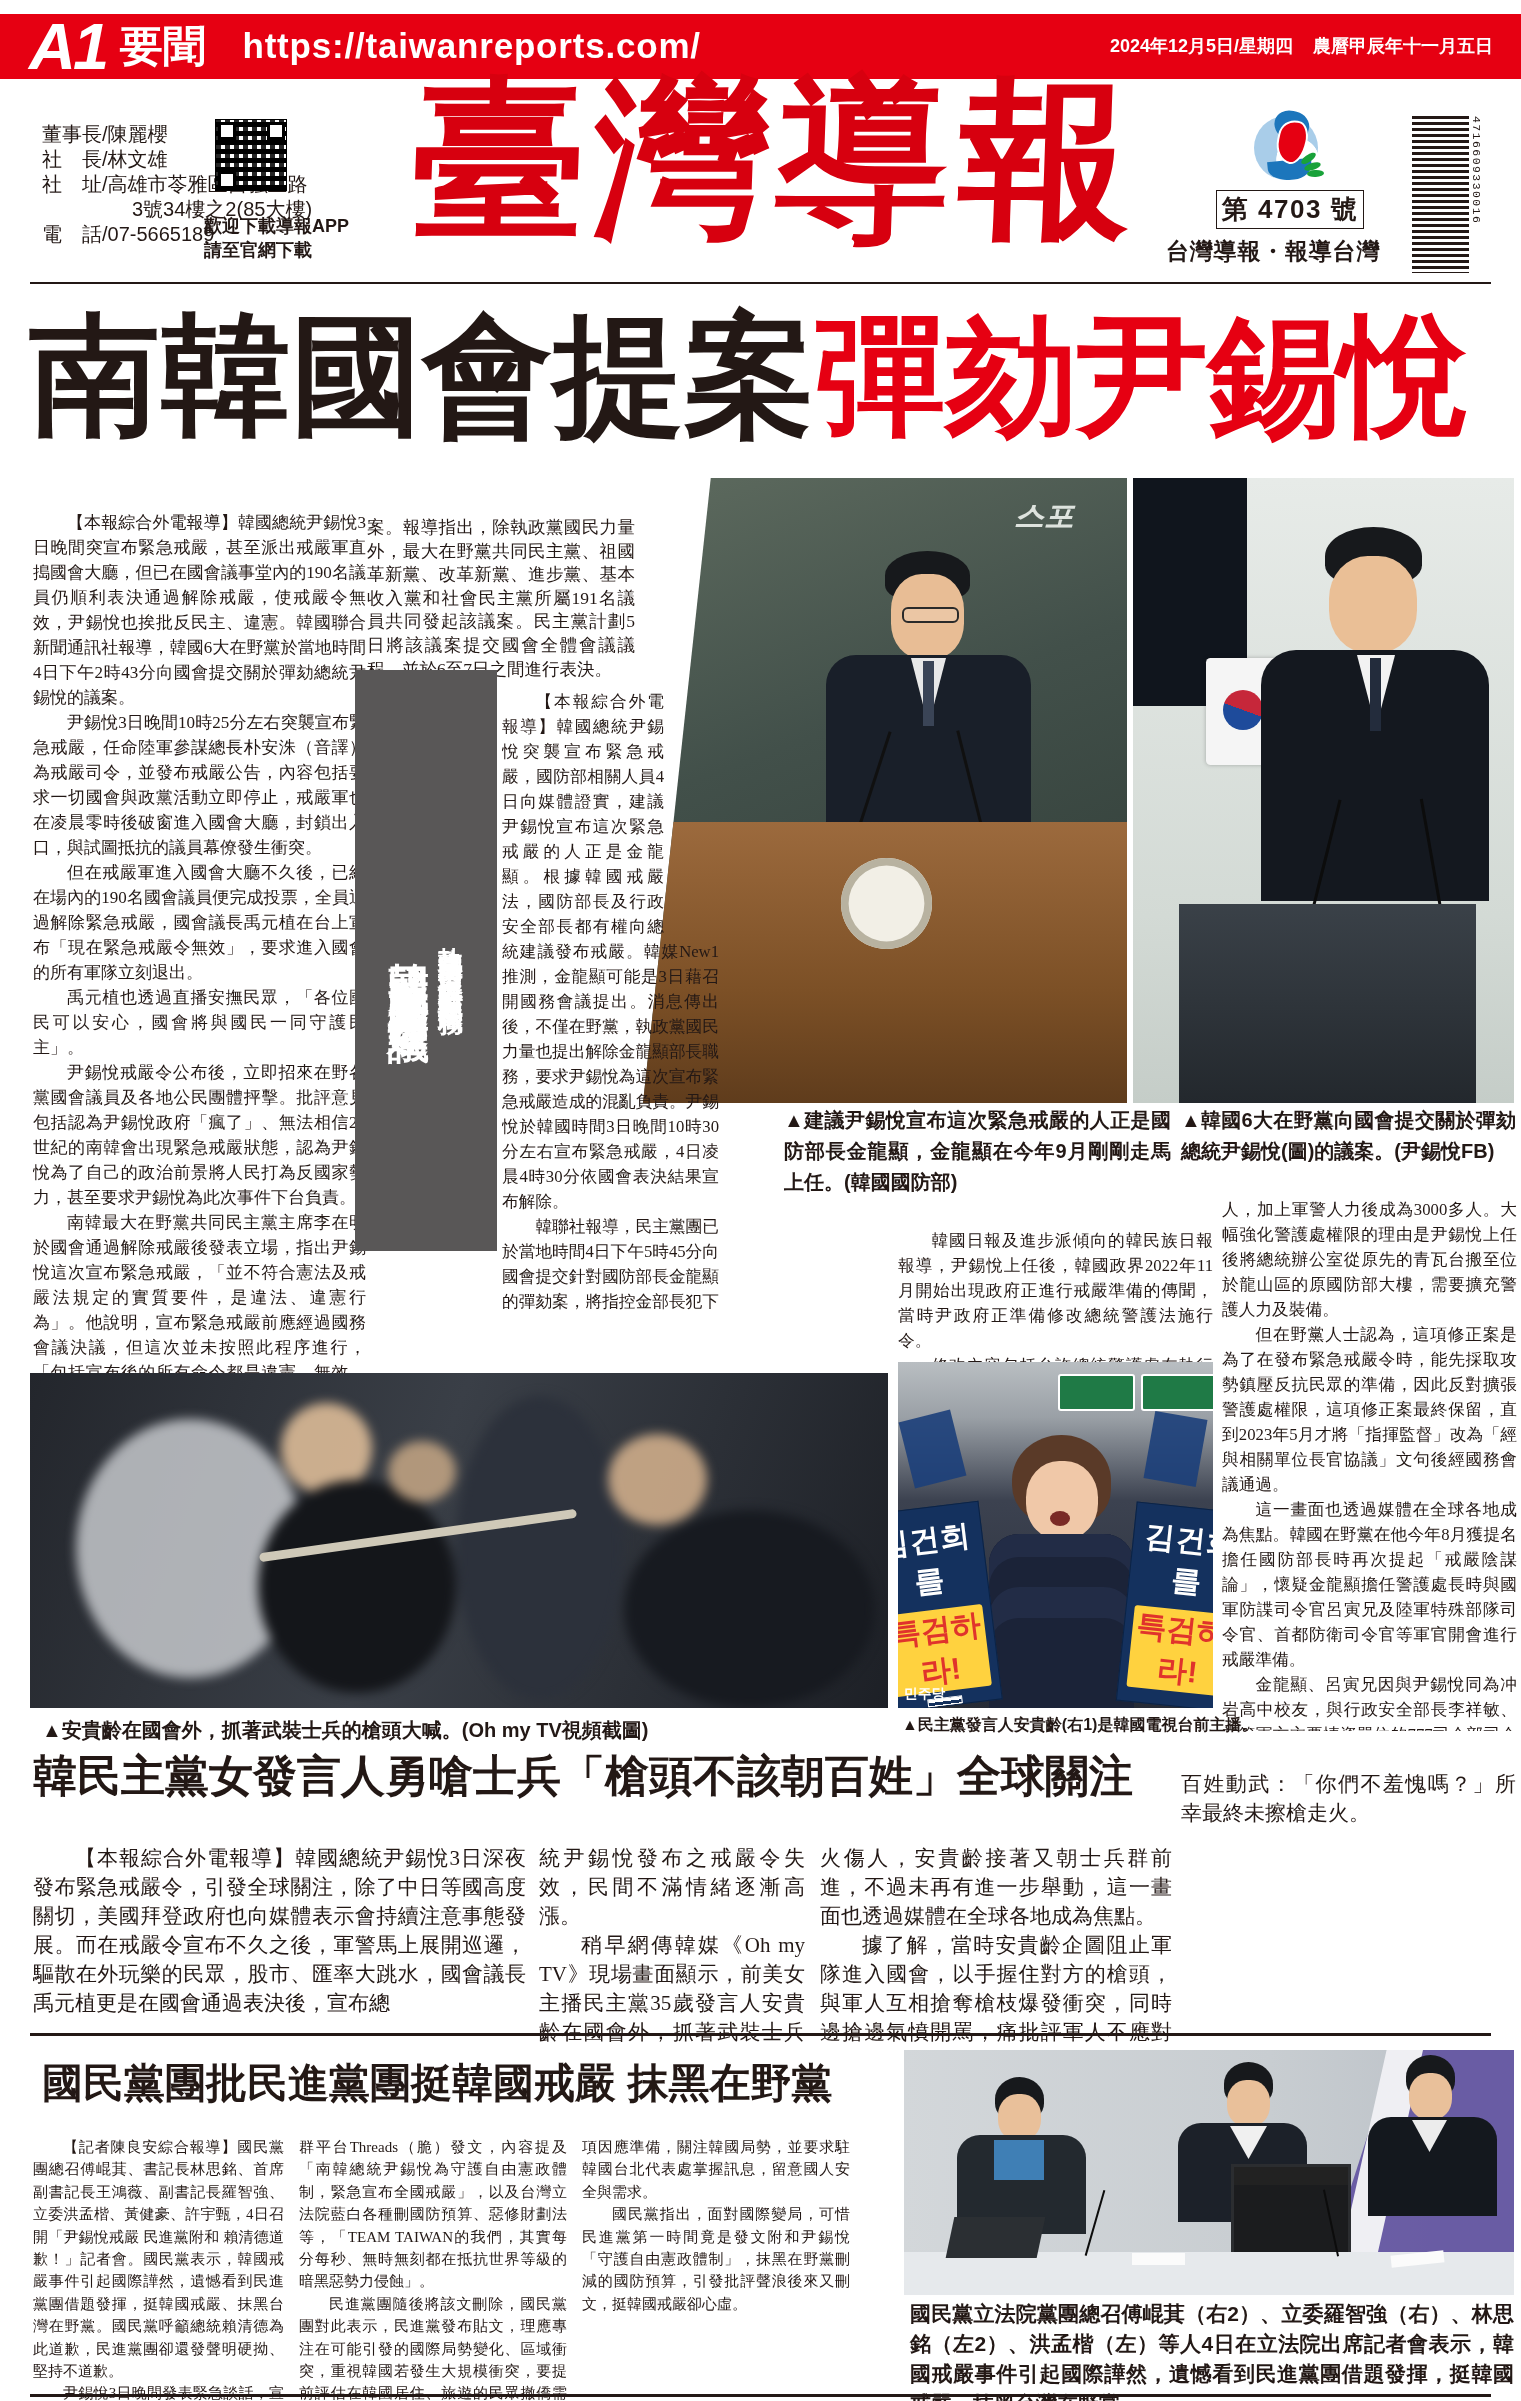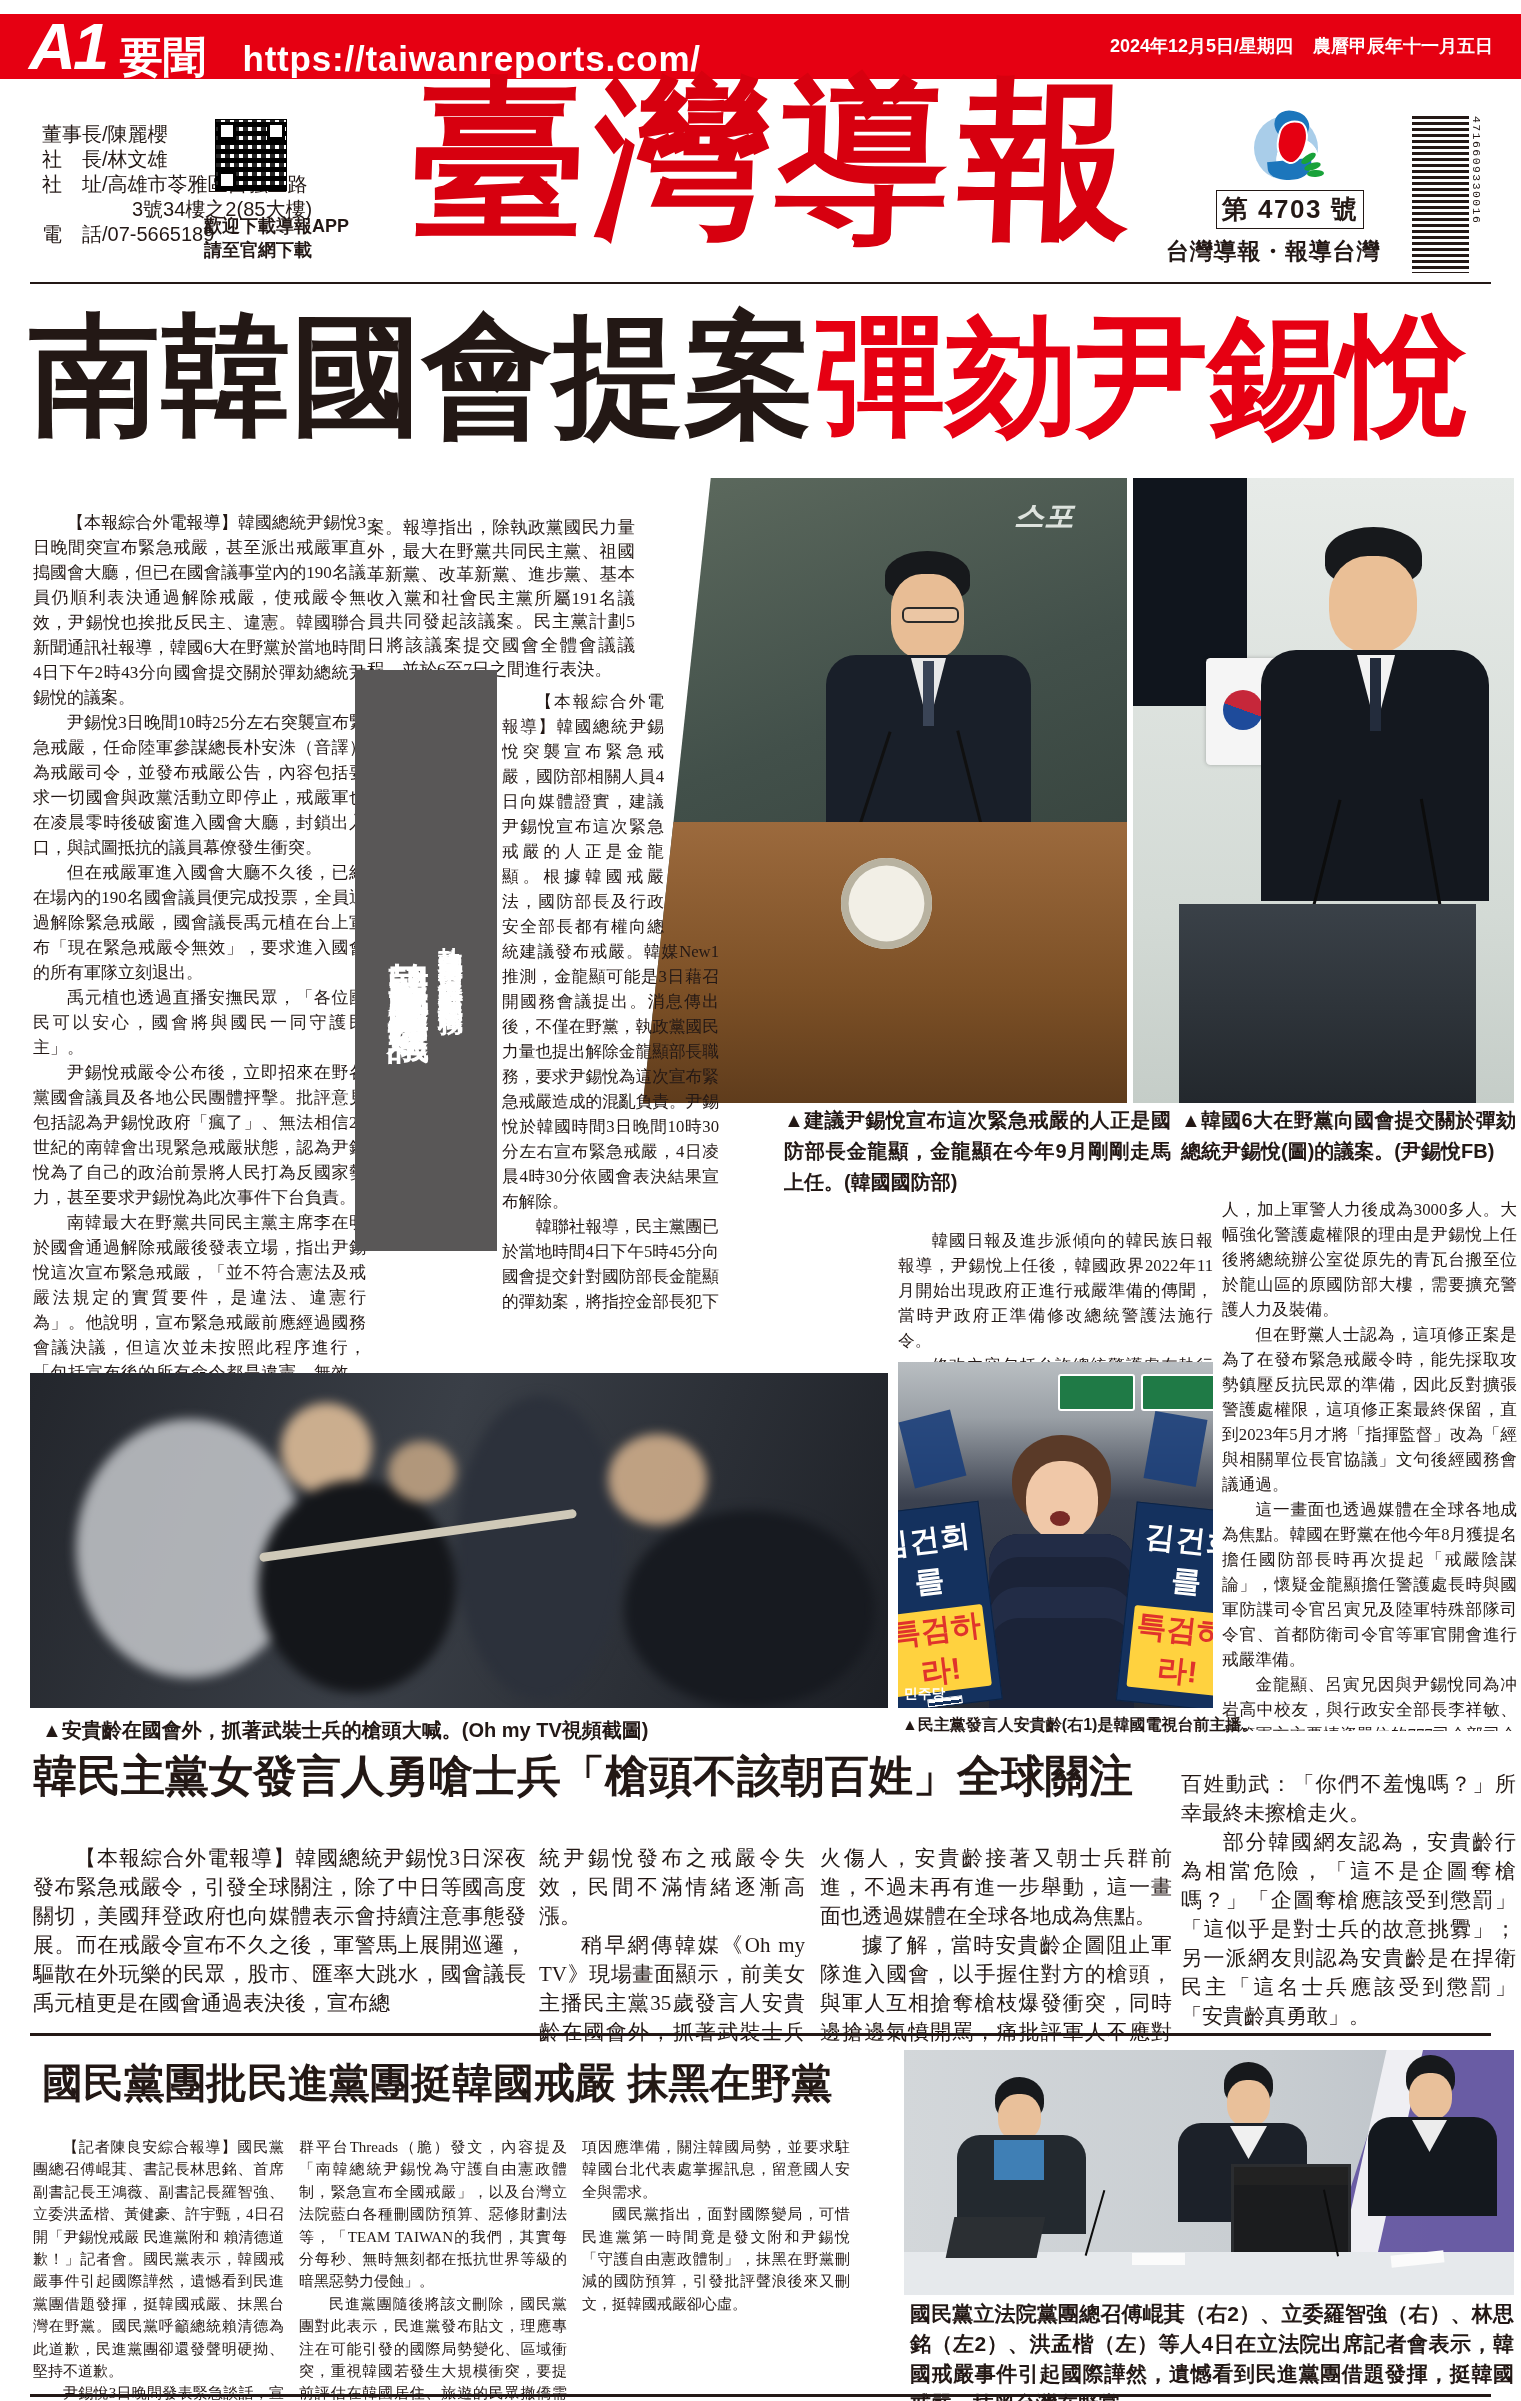--- a/index.html
+++ b/index.html
@@ -3,21 +3,21 @@
 <meta charset="utf-8">
 <style>
   html,body{margin:0;padding:0;background:#e8e8e8;}
   #page{position:relative;width:1522px;height:2401px;background:#ffffff;overflow:hidden;
         font-family:"Liberation Serif","DejaVu Serif",serif;color:#231815;}
   .abs{position:absolute;}
   
   .topbar{position:absolute;left:0;top:13.7px;width:1522px;height:65px;background:#e60012;color:#fff;
           display:flex;align-items:center;justify-content:space-between;box-sizing:border-box;padding:0 29px;
           font-family:"Liberation Sans","DejaVu Sans",sans-serif;}
-  .tb-left{display:flex;align-items:flex-end;gap:13.7px;}
+  .tb-left{display:flex;align-items:center;gap:13.7px;}
   .tb-a1{font-size:65px;font-weight:900;font-style:italic;line-height:1;letter-spacing:-3px;}
   .tb-sec{font-size:43px;font-weight:900;line-height:1;}
   .tb-url{font-size:35px;font-weight:700;margin-left:23px;letter-spacing:0.8px;}
   .tb-date{font-size:18px;font-weight:700;display:flex;gap:20px;}
   
   .pubinfo{position:absolute;left:42px;top:122px;font-size:20px;line-height:25px;color:#231815;
            font-family:"Liberation Sans","DejaVu Sans",sans-serif;}
   .pubinfo .ind{padding-left:90px;}
   .qr{position:absolute;left:215px;top:119px;width:70px;height:70px;border:1.5px solid #000;
       background:
@@ -343,21 +343,20 @@
   <section class="art spc2">
     <p class="cont">統尹錫悅發布之戒嚴令失效，民間不滿情緒逐漸高漲。</p>
     <p>稍早網傳韓媒《Oh my TV》現場畫面顯示，前美女主播民主黨35歲發言人安貴齡在國會外，抓著武裝士兵的槍頭大罵，不該用武器對著平民百姓，其他人見狀馬上把安貴齡從士兵面前拉開，避免發生走</p>
   </section>
   <section class="art spc3">
     <p class="cont">火傷人，安貴齡接著又朝士兵群前進，不過未再有進一步舉動，這一畫面也透過媒體在全球各地成為焦點。</p>
     <p>據了解，當時安貴齡企圖阻止軍隊進入國會，以手握住對方的槍頭，與軍人互相搶奪槍枝爆發衝突，同時邊搶邊氣憤開罵，痛批評軍人不應對平民</p>
   </section>
   <section class="art spc4">
     <p class="cont">百姓動武：「你們不羞愧嗎？」所幸最終未擦槍走火。</p>
-    <p>部分韓國網友認為，安貴齡行為相當危險，「這不是企圖奪槍嗎？」「企圖奪槍應該受到懲罰」「這似乎是對士兵的故意挑釁」；另一派網友則認為安貴齡是在捍衛民主「這名士兵應該受到懲罰」「安貴齡真勇敢」。</p>
   </section>
 
   <div class="rule r2"></div>
 
   <h2 class="headline3">國民黨團批民進黨團挺韓國戒嚴 抹黑在野黨</h2>
   <section class="art kc1">
     <p>【記者陳良安綜合報導】國民黨團總召傅崐萁、書記長林思銘、首席副書記長王鴻薇、副書記長羅智強、立委洪孟楷、黃健豪、許宇甄，4日召開「尹錫悅戒嚴 民進黨附和 賴清德道歉！」記者會。國民黨表示，韓國戒嚴事件引起國際譁然，遺憾看到民進黨團借題發揮，挺韓國戒嚴、抹黑台灣在野黨。國民黨呼籲總統賴清德為此道歉，民進黨團卻還發聲明硬拗、堅持不道歉。</p>
     <p>尹錫悅3日晚間發表緊急談話，宣布實施緊急戒嚴令。民進黨團隨後在社</p>
   </section>
   <section class="art kc2">

